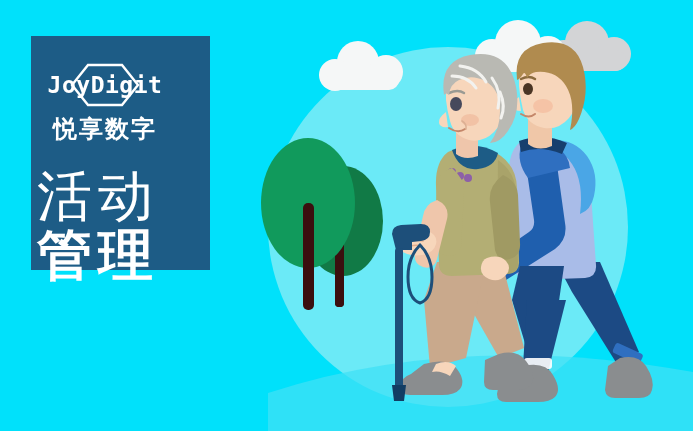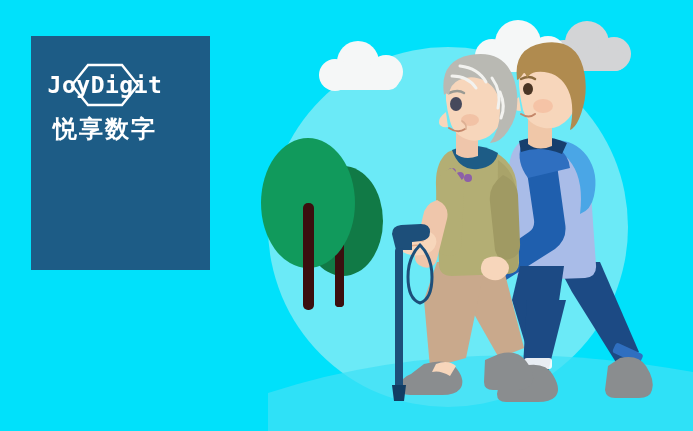--- a/index.html
+++ b/index.html
@@ -236,16 +236,20 @@
       <div id="logo-mark">
         <svg id="logo-hex" width="70" height="44" viewBox="0 0 70 44">
           <polygon points="18,2 52,2 68,22 52,42 18,42 2,22" fill="none" stroke="#ffffff" stroke-width="2.4"></polygon>
         </svg>
         <span id="logo-wordmark">JoyDigit</span>
       </div>
 
       <div id="brand-cn">悦享数字</div>
     </div>
 
+    <div id="headline">
+      <div class="headline-line light">活动</div>
+      <div class="headline-line bold">管理</div>
+    </div>
 
   </div>
 
 </div>
 
 </body></html>

